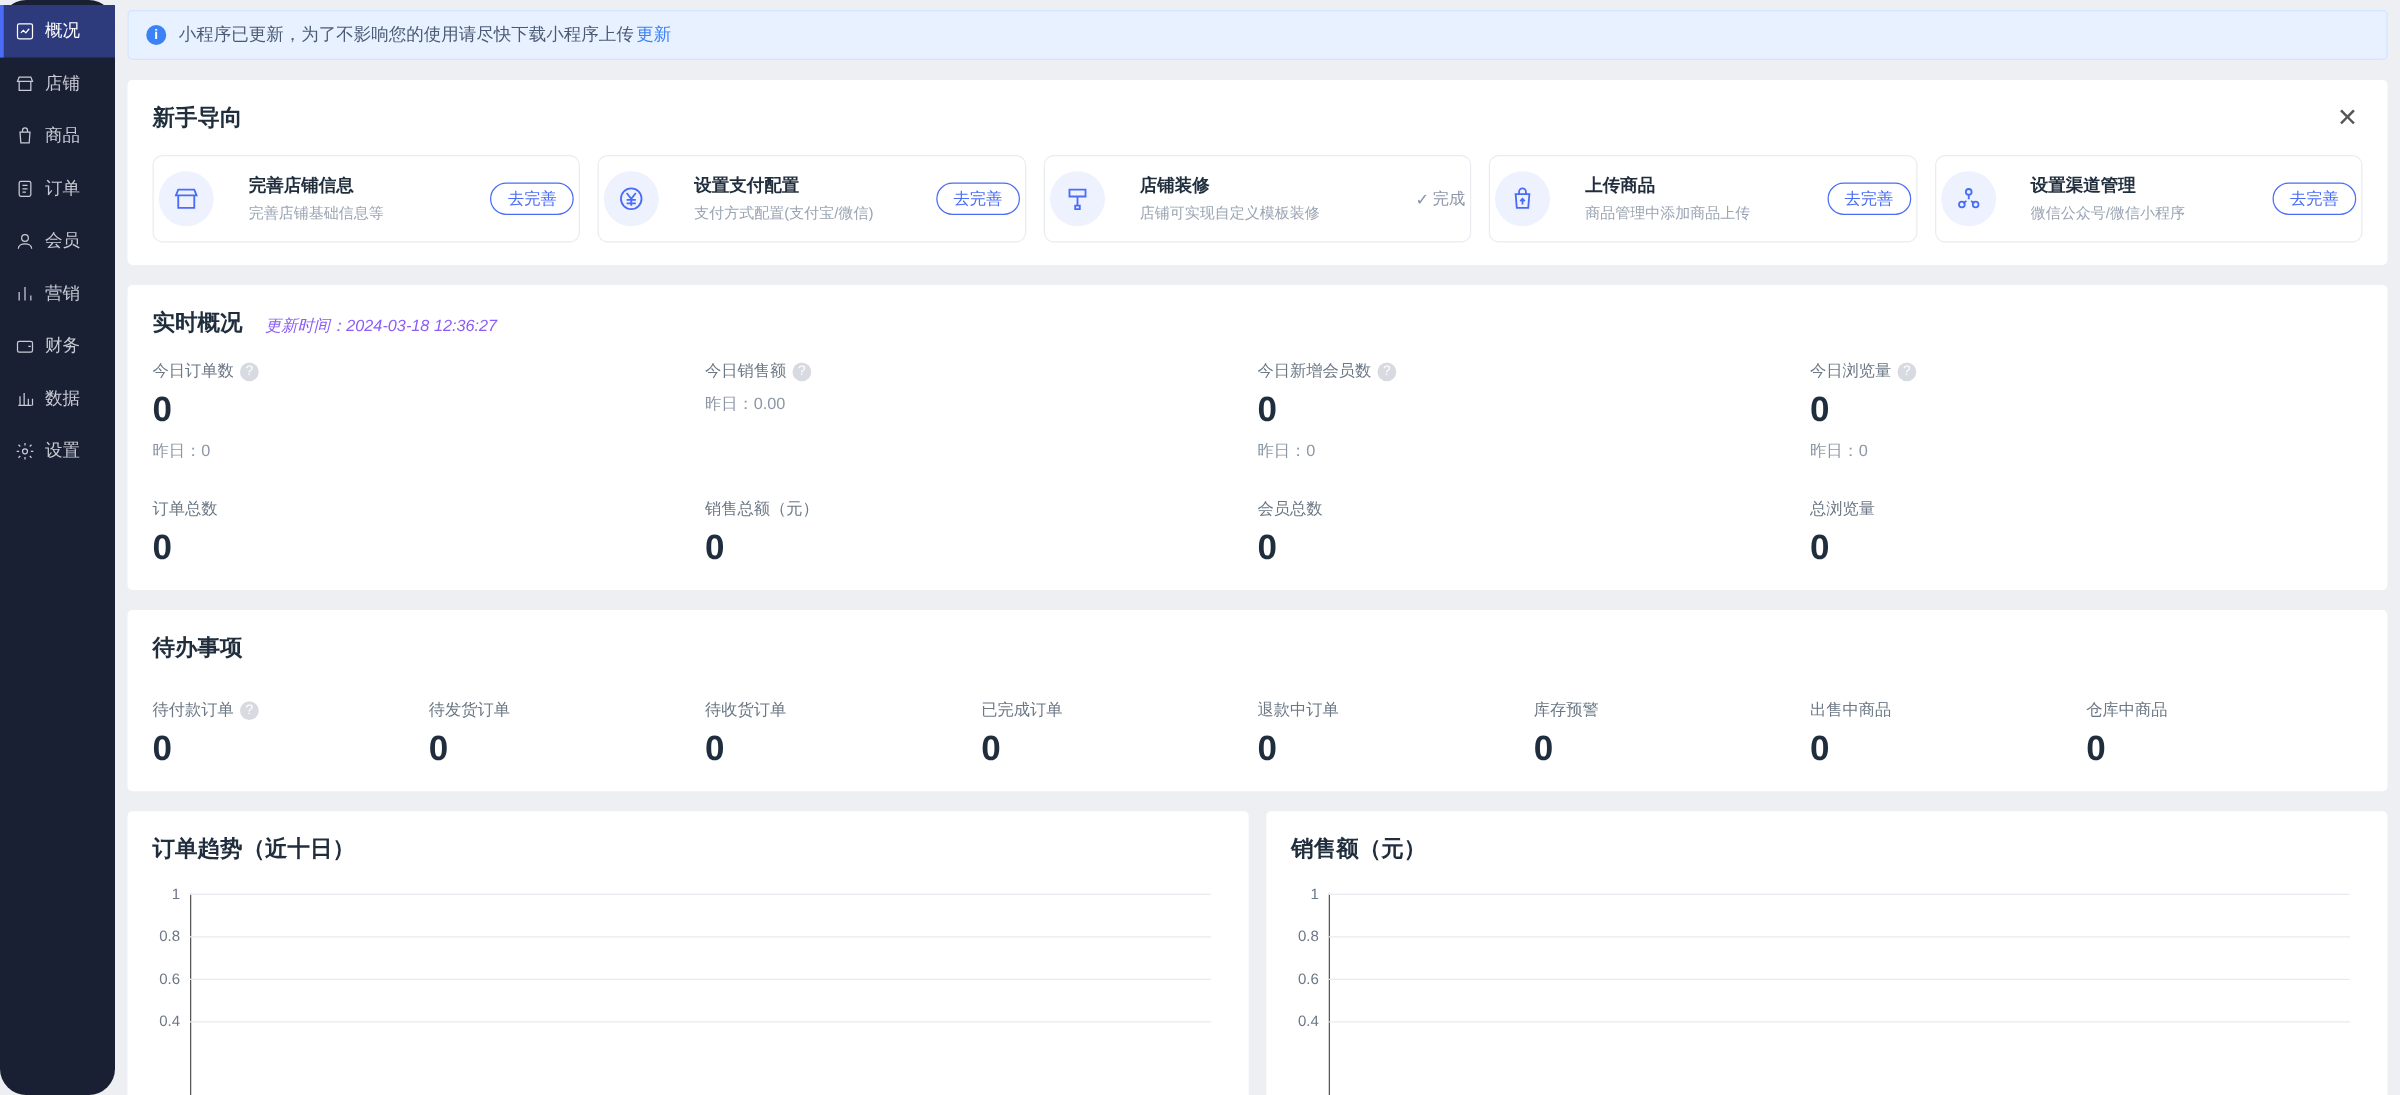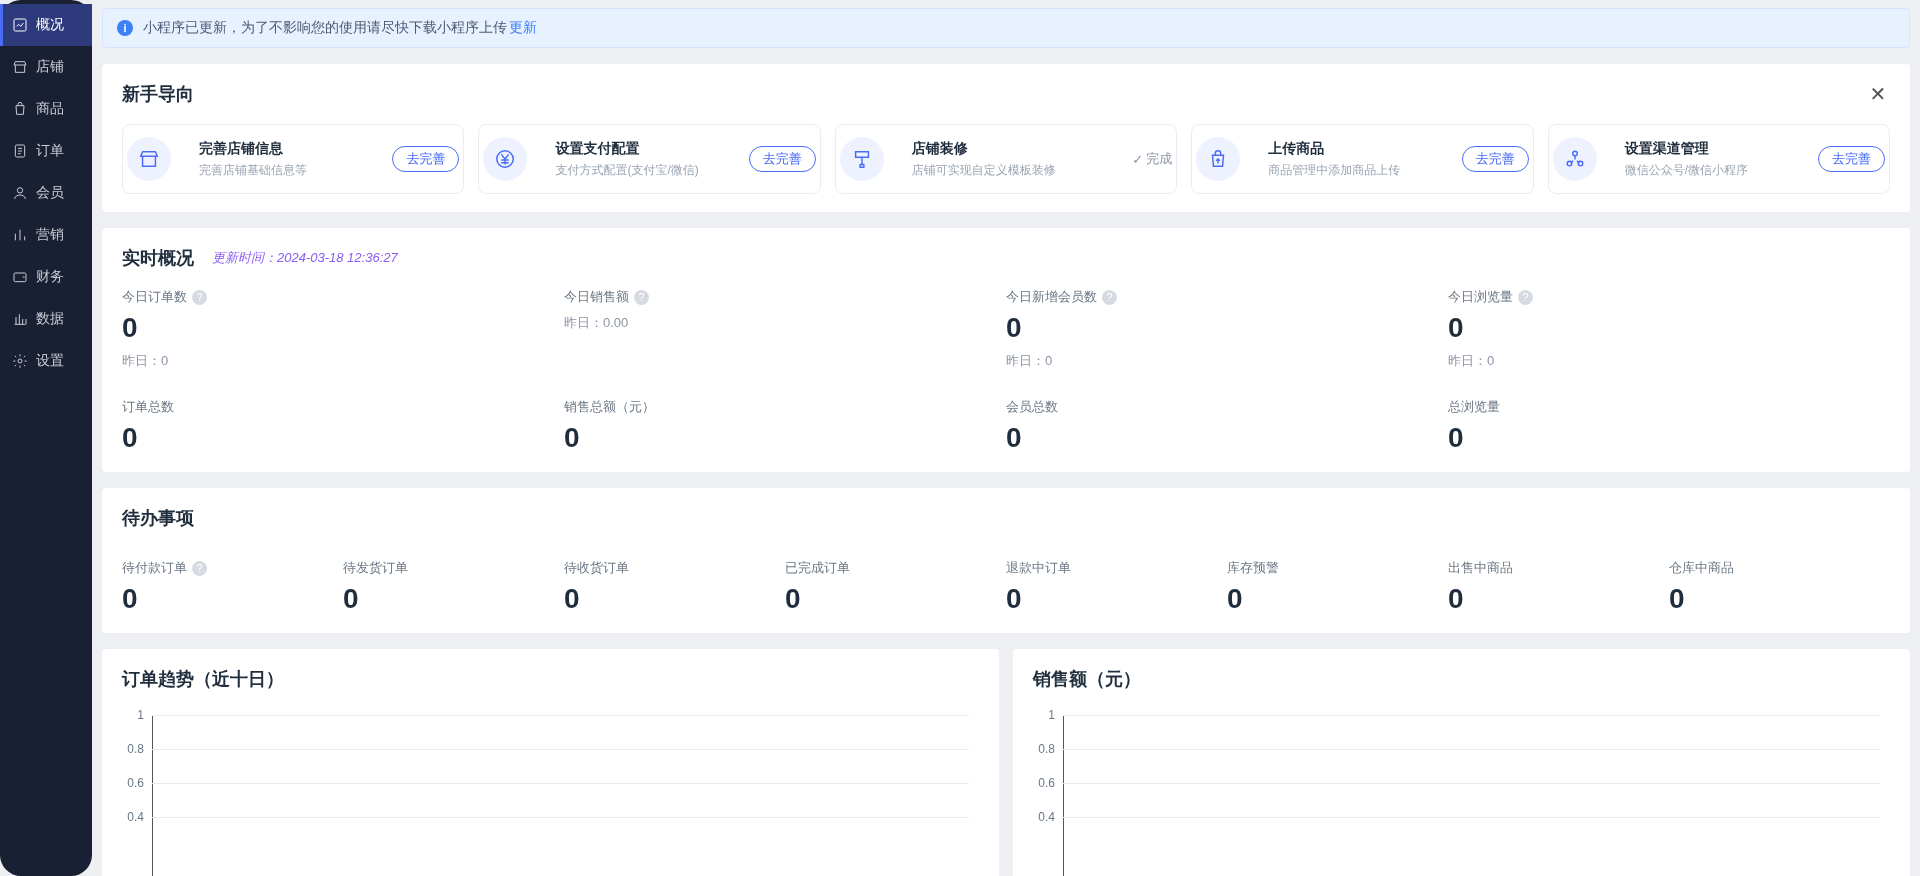--- a/index.html
+++ b/index.html
@@ -23,21 +23,21 @@
 .guide-row{display:flex;gap:14px;margin-top:18px;}
 .guide-card{flex:1;border:1px solid #E9ECF0;border-radius:8px;display:flex;align-items:center;padding:12px 4px;gap:28px;}
 .g-ic{width:44px;height:44px;border-radius:50%;background:#EEF2FF;display:flex;align-items:center;justify-content:center;}
 .g-ic svg{width:22px;height:22px;stroke:#4A6CF7;fill:none;stroke-width:1.6;}
 .g-body{flex:1;min-width:0;}
 .g-title{font-size:14px;font-weight:600;color:#1F2D3D;margin-bottom:4px;}
 .g-sub{font-size:12px;color:#9AA4B2;}
 .g-btn{border:1px solid #4A6CF7;color:#4A6CF7;background:#FFF;border-radius:14px;padding:3px 13px;font-size:13px;cursor:pointer;}
 .g-done{color:#8C96A6;font-size:13px;display:flex;align-items:center;gap:3px;}
 
-.rt-head{display:flex;align-items:center;gap:18px;}
+.rt-head{display:flex;align-items:flex-end;gap:18px;}
 .rt-time{font-size:13px;color:#8b5cf6;font-style:italic;}
 .grid4{display:grid;grid-template-columns:repeat(4,1fr);margin-top:18px;gap:24px 0;}
 .metric .m-label{font-size:13px;color:#6B7785;display:flex;align-items:center;gap:5px;}
 .q{width:15px;height:15px;border-radius:50%;background:#D7DBE1;color:#FFF;font-size:11px;display:inline-flex;align-items:center;justify-content:center;}
 .m-val{font-size:28px;font-weight:600;color:#1F2D3D;margin-top:6px;}
 .m-yest{font-size:13px;color:#8C96A6;margin-top:8px;}
 
 .grid8{display:grid;grid-template-columns:repeat(8,1fr);margin-top:29px;}
 
 .charts{display:flex;gap:14px;margin:16px 10px 0;}

